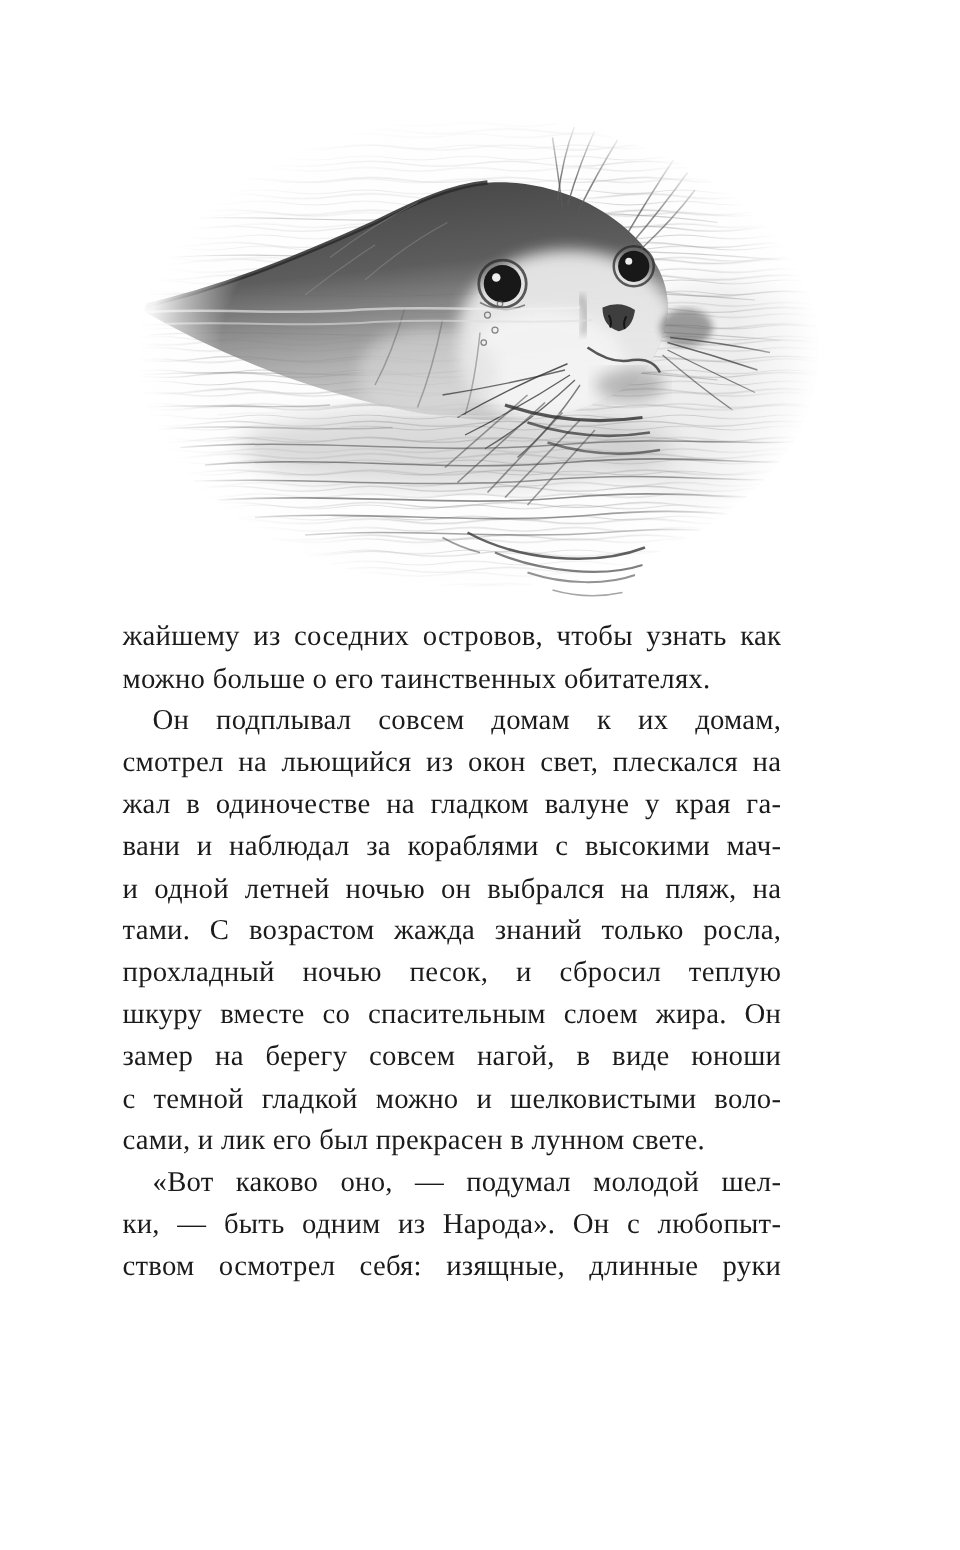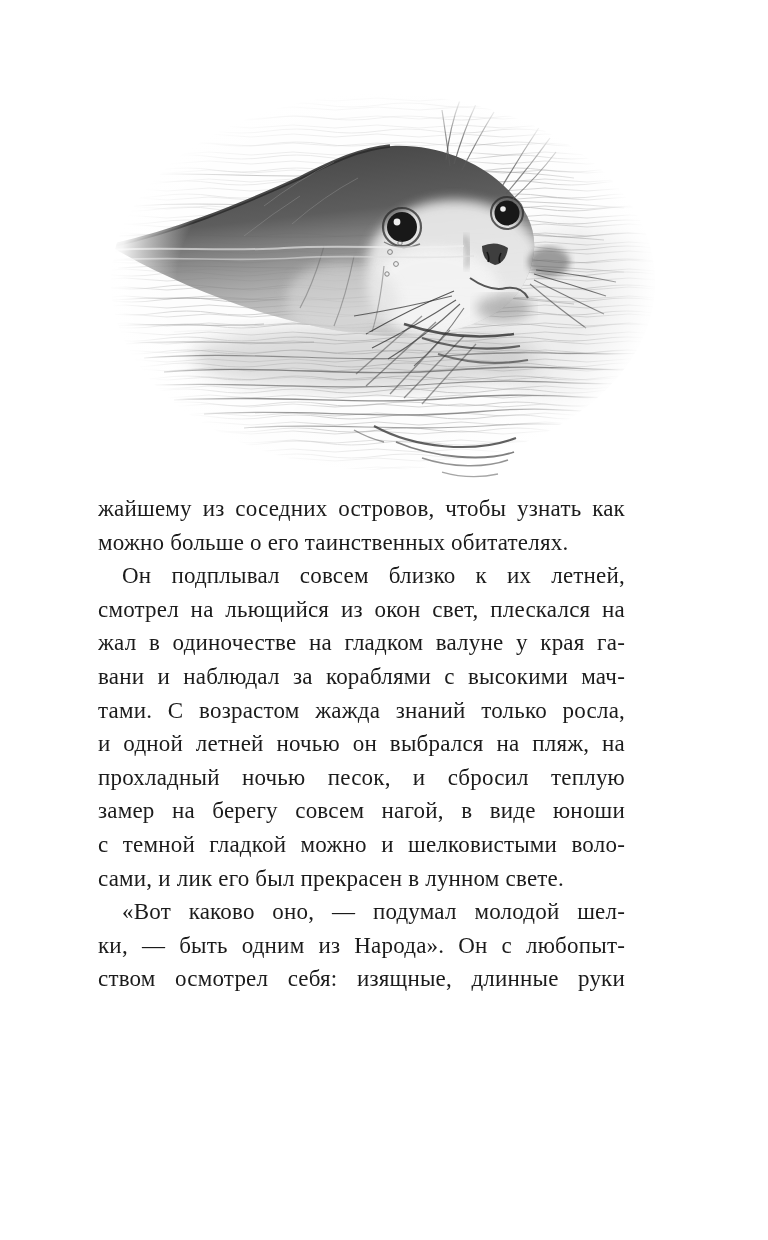--- a/index.html
+++ b/index.html
@@ -207,27 +207,28 @@
         <path d="M318,372 C348,382 382,382 404,374" stroke-width="1.5" opacity="0.55"></path>
         <path d="M338,386 q28,8 56,2" stroke-width="1.3" opacity="0.45"></path>
         <path d="M250,344 q14,8 30,12" stroke-width="1.4" opacity="0.5"></path>
       </g>
     </svg>
   </figure>
 
   <main class="text-block">
       <div class="line">жайшему из соседних островов, чтобы узнать как</div>
       <div class="line para-end">можно больше о его таинственных обитателях.</div>
-      <div class="line indent">Он подплывал совсем близко к их летней,</div>
+      <div class="line indent">Он подплывал совсем домам к их домам,</div>
       <div class="line">смотрел на льющийся из окон свет, плескался на</div>
       <div class="line">жал в одиночестве на гладком валуне у края га-</div>
       <div class="line">вани и наблюдал за кораблями с высокими мач-</div>
+      <div class="line">и одной летней ночью он выбрался на пляж, на</div>
       <div class="line">тами. С возрастом жажда знаний только росла,</div>
-      <div class="line">и одной летней ночью он выбрался на пляж, на</div>
       <div class="line">прохладный ночью песок, и сбросил теплую</div>
+      <div class="line">шкуру вместе со спасительным слоем жира. Он</div>
       <div class="line">замер на берегу совсем нагой, в виде юноши</div>
       <div class="line">с темной гладкой можно и шелковистыми воло-</div>
       <div class="line para-end">сами, и лик его был прекрасен в лунном свете.</div>
       <div class="line indent">«Вот каково оно, — подумал молодой шел-</div>
       <div class="line">ки, — быть одним из Народа». Он с любопыт-</div>
       <div class="line">ством осмотрел себя: изящные, длинные руки</div>
     </main>
 
   <div class="page-number">15</div>
 

